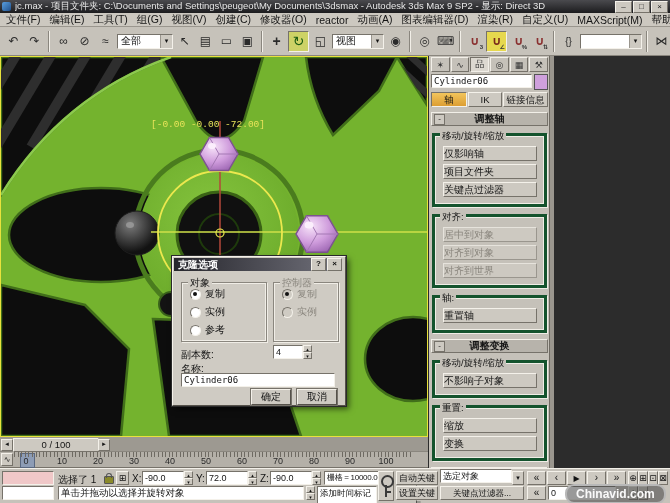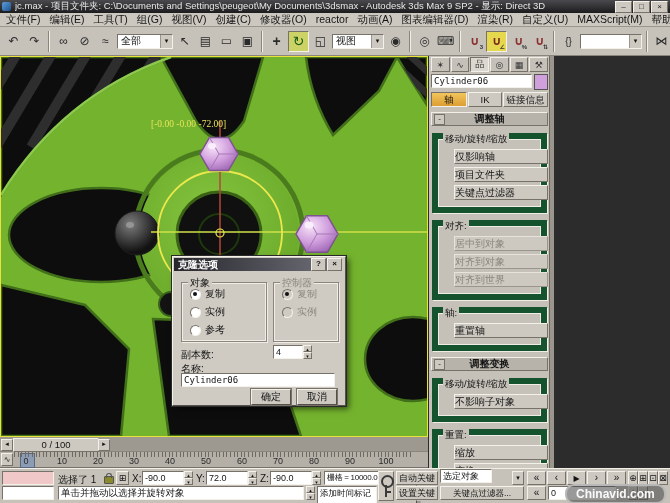--- a/index.html
+++ b/index.html
@@ -7,51 +7,51 @@
        font-family:"Liberation Sans","DejaVu Sans",sans-serif;font-size:11px;color:#141414;}
   .abs{position:absolute}
   .raised{background:#cdc9c1;border:1px solid;border-color:#f4f1ea #76726a #76726a #f4f1ea}
   .fsunk{background:#c9c5bd;border:1px solid;border-color:#8a867e #f4f1ea #f4f1ea #8a867e}
   
   #titlebar{left:0;top:0;width:670px;height:13px;background:linear-gradient(#4a4a4e,#1c1c1e);display:flex;align-items:center;padding:0 2px;box-sizing:border-box}
   #titlebar .logo{width:9px;height:9px;background:linear-gradient(135deg,#5aa0e0,#20508c);border-radius:2px;margin-right:4px;flex:none}
   #titlebar .ttl{color:#e6e6e6;font-size:9.5px;white-space:nowrap;overflow:hidden;flex:1}
   .winbtn{width:15px;height:10px;font-size:8px;line-height:9px;text-align:center;color:#222;margin-left:1px;flex:none}
   
-  #menubar{left:0;top:13px;width:670px;height:14px;background:#ccc8c0;border-bottom:1px solid #9a968e;display:flex;align-items:flex-start;gap:9px;padding:0 6px;box-sizing:border-box}
+  #menubar{left:0;top:13px;width:670px;height:14px;background:#ccc8c0;border-bottom:1px solid #9a968e;display:flex;align-items:center;gap:9px;padding:0 6px;box-sizing:border-box}
   #menubar span{font-size:10.5px;white-space:nowrap}
   
   #toolbar{left:0;top:27px;width:670px;height:29px;background:#c6c2ba;border-bottom:1px solid #8a867e;display:flex;align-items:center;gap:2px;padding:0 4px;box-sizing:border-box}
   .ti{width:19px;height:19px;font-size:12px;color:#2a2a2a;flex:none;display:flex;align-items:center;justify-content:center;position:relative}
   .ti.on-green{background:#cdd266;border:1px solid;border-color:#76726a #f4f1ea #f4f1ea #76726a;color:#1d5c12}
   .ti.on-yellow{background:#e6d84e;border:1px solid;border-color:#76726a #f4f1ea #f4f1ea #76726a;color:#7a2a1a}
   .ti sub{font-size:6px;position:absolute;right:1px;bottom:1px;color:#333}
   .tsep{width:1px;height:21px;background:#8a867e;border-right:1px solid #f2efe8;margin:0 2px;flex:none}
   .tdd{height:15px;background:#fff;border:1px solid;border-color:#76726a #f4f1ea #f4f1ea #76726a;display:flex;align-items:center;font-size:10px;padding-left:3px;flex:none;box-sizing:border-box}
   .tdd .da{margin-left:auto;width:11px;height:100%;background:#cdc9c1;border-left:1px solid #9a968e;font-size:7px;display:flex;align-items:center;justify-content:center}
   .magnet{color:#8a3030;font-weight:bold}
   
   #viewport{left:0;top:56px;width:428px;height:381px;border:1px solid #e8e23c;box-sizing:border-box;background:#0b0b0b}
-  #readout{left:150px;top:62px;color:#e8e35a;font-family:Liberation Serif, serif;font-size:9.5px;white-space:nowrap}
+  #readout{left:150px;top:62px;color:#e8e35a;font-family:Liberation Mono, monospace;font-size:9.5px;white-space:nowrap}
   
   #east{left:428px;top:56px;width:242px;height:412px;background:#2c2c2c}
   #panel{left:429px;top:56px;width:124px;height:412px;background:#c5c1b9;box-sizing:border-box;padding:1px 5px 0 2px;overflow:hidden}
   #panel-scroll{left:549px;top:56px;width:4px;height:412px;background:#9a968e;border-left:1px solid #6e6a62}
   .ptabs{display:flex;gap:1px;margin-bottom:2px}
   .ptab{width:17px;height:13px;font-size:9px;display:flex;align-items:center;justify-content:center;background:#c5c1b9;border:1px solid;border-color:#f2efe8 #76726a #76726a #f2efe8;color:#333}
   .ptab.active{background:#dcd8d0;border-color:#76726a #f2efe8 #f2efe8 #76726a}
   .namerow{display:flex;gap:2px;margin:2px 0}
   .namefield{flex:1;height:12px;background:#fff;border:1px solid;border-color:#76726a #f4f1ea #f4f1ea #76726a;font-family:"DejaVu Sans Mono",monospace;font-size:9px;line-height:12px;padding-left:2px}
   .swatch{width:12px;height:14px;border:1px solid #555}
   .moderow{display:flex;gap:1px;margin:2px 0 5px}
   .modebtn{height:13px;font-size:9.5px;line-height:13px;text-align:center;background:#cdc9c1;border:1px solid;border-color:#f4f1ea #76726a #76726a #f4f1ea}
   .modebtn.active{background:linear-gradient(#f2c55c,#dd9e32);border-color:#76726a #f4f1ea #f4f1ea #76726a}
   .rhead{height:12px;background:#b7b3ab;border:1px solid;border-color:#f2efe8 #76726a #76726a #f2efe8;font-size:10px;font-weight:bold;text-align:center;line-height:12px;position:relative;margin:3px 0 4px}
   .rhead .minus{position:absolute;left:2px;top:1px;width:9px;height:9px;background:#cdc9c1;border:1px solid #76726a;font-size:8px;line-height:7px;text-align:center;font-weight:normal}
-  .pgroup{position:relative;border:6px solid #14532d;box-shadow:inset 0 0 0 1px #f0ede6,1px 1px 0 #f0ede6;margin:7px 1px 6px;padding:7px 16px 4px}
+  .pgroup{position:relative;border:3px solid #14532d;box-shadow:inset 0 0 0 1px #f0ede6,1px 1px 0 #f0ede6;margin:7px 1px 6px;padding:7px 8px 4px}
   .pgroup>.legend{position:absolute;top:-6px;left:5px;background:#c5c1b9;padding:0 2px;font-size:9.5px}
   .pbtn{display:block;width:92px;height:13px;margin:3px auto;background:#cdc9c1;border:1px solid;border-color:#f4f1ea #76726a #76726a #f4f1ea;font-size:10px;line-height:13px;text-align:left}
   .pbtn.dis{color:#8a867e;border-color:#e6e3dc #9a968e #9a968e #e6e3dc}
   .cbrow{display:flex;align-items:center;gap:4px;margin:2px 0 2px 10px;font-size:10px}
   .cb{width:9px;height:9px;background:#fff;border:1px solid;border-color:#76726a #f4f1ea #f4f1ea #76726a;position:relative;flex:none}
   .cb.dis{background:#c5c1b9}
   .dislab{color:#8a867e}
   
   #dialog{left:172px;top:256px;width:172px;height:148px;background:#cfcbc3;border:1px solid;border-color:#f4f1ea #55514a #55514a #f4f1ea;outline:1px solid #2a2a2a;box-shadow:3px 3px 6px rgba(0,0,0,.55);z-index:20}
   #dlg-title{left:1px;top:1px;width:168px;height:13px;background:linear-gradient(90deg,#26262c,#72727c);color:#fff;font-size:10px;font-weight:bold;display:flex;align-items:center;padding-left:4px;box-sizing:border-box}
@@ -414,21 +414,21 @@
   <span class="spincol" style="left:312px;top:2px">
       <span>▴</span>
       <span>▾</span>
     </span>
   <span class="sfield fsunk" style="left:324px;top:2px;width:56px;height:14px;font-size:8px;letter-spacing:-0.3px">栅格 = 10000.0mm</span>
   <span class="sbtn" style="left:378px;top:2px;width:16px;height:30px">
       <span class="keyicon" style="left:2px;top:3px"></span>
     </span>
   <span class="sbtn" style="left:396px;top:2px;width:42px;height:14px;font-size:9px;line-height:12px">自动关键点</span>
   <span class="sbtn" style="left:396px;top:17px;width:42px;height:14px;font-size:9px;line-height:12px">设置关键点</span>
-  <span class="sfield fsunk" style="left:440px;top:0;width:52px;height:14px;font-size:9px">选定对象</span>
+  <span class="sfield fsunk" style="left:440px;top:0;width:72px;height:14px;font-size:9px">选定对象</span>
   <span class="sbtn" style="left:512px;top:2px;width:12px;height:14px;font-size:7px;line-height:12px">▾</span>
   <span class="sbtn" style="left:440px;top:17px;width:84px;height:14px;font-size:8.5px;line-height:12px">关键点过滤器...</span>
   <span class="sbtn" style="left:527px;top:2px;width:19px;height:14px;font-size:10px;line-height:12px">«</span>
   <span class="sbtn" style="left:547px;top:2px;width:19px;height:14px;font-size:10px;line-height:12px">‹</span>
   <span class="sbtn" style="left:567px;top:2px;width:19px;height:14px;font-size:8px;line-height:13px">▶</span>
   <span class="sbtn" style="left:587px;top:2px;width:19px;height:14px;font-size:10px;line-height:12px">›</span>
   <span class="sbtn" style="left:607px;top:2px;width:19px;height:14px;font-size:10px;line-height:12px">»</span>
   <span class="sbtn" style="left:527px;top:17px;width:19px;height:14px;font-size:10px;line-height:12px">«</span>
   <span class="sfield" style="left:548px;top:17px;width:68px;height:14px">0</span>
   <span class="sbtn" style="left:628px;top:2px;width:10px;height:14px;font-size:9px;line-height:12px">⊕</span>

